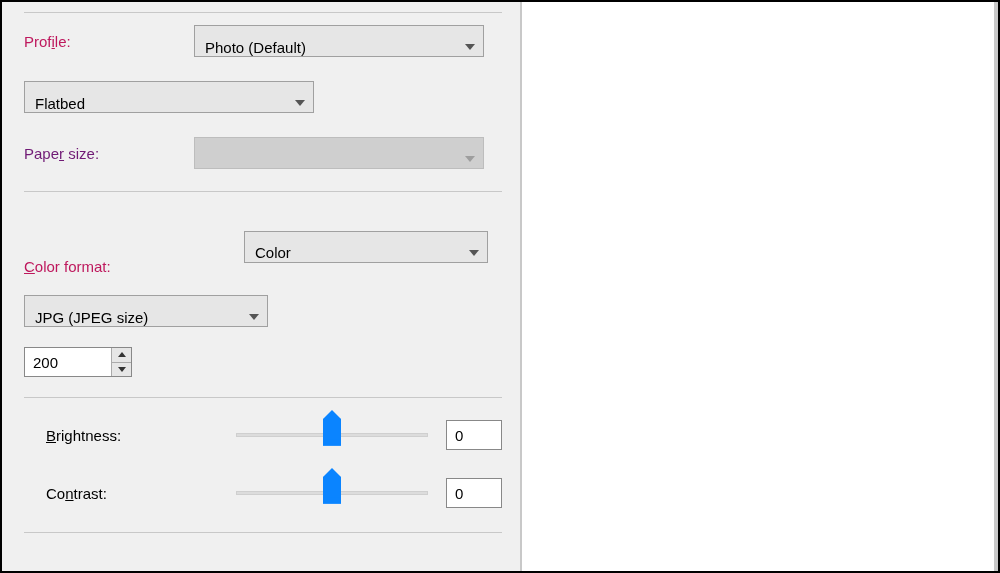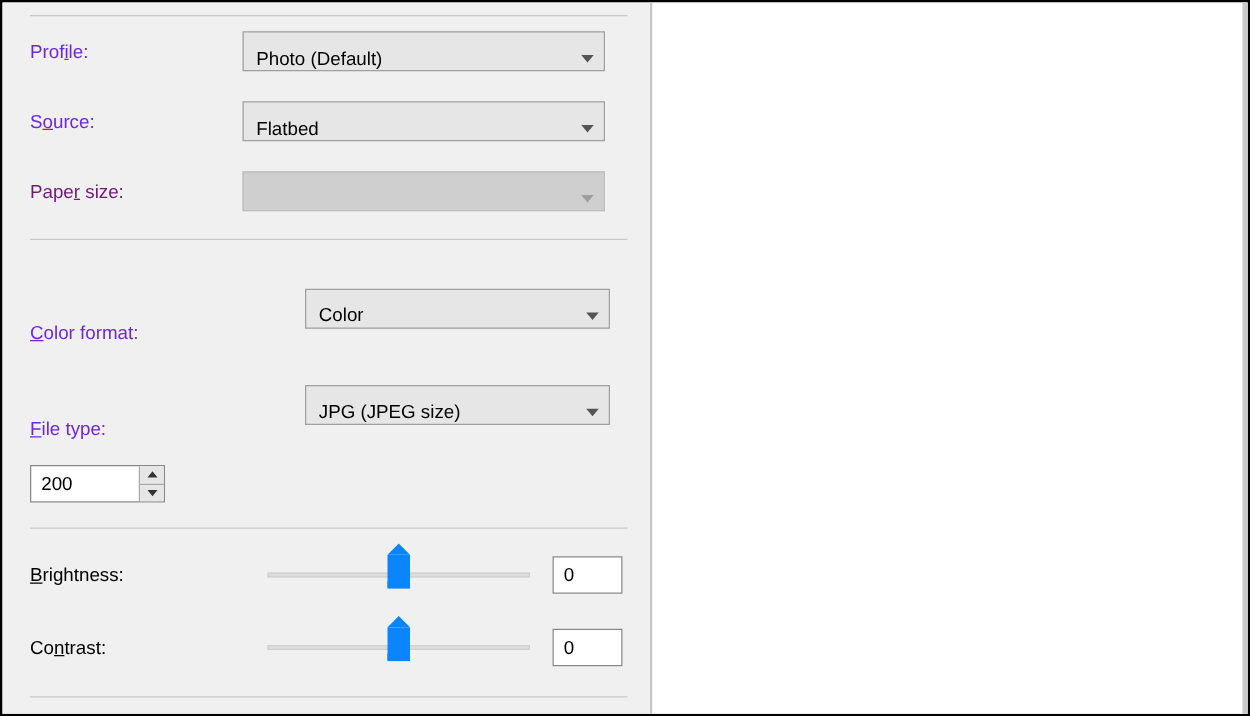--- a/index.html
+++ b/index.html
@@ -41,21 +41,21 @@
     margin: 0;
   }
   .row {
     display: flex;
     align-items: center;
     padding: 12px 0;
   }
   .row.tight { padding: 10px 0; }
   .label {
     width: 170px;
-    color: #6d28d9;
+    color: #be185d;
     text-align: left;
   }
   .label.secondary { width: 220px; margin-top: 40px; }
   .label.disabled { color: #701a75; }
   .underline-char { text-decoration: underline; }
   .combo {
     display: flex;
     align-items: center;
     justify-content: space-between;
     border: 1px solid #a0a0a0;
@@ -172,21 +172,21 @@
     border: 1px solid #888;
     background: #fff;
     display: flex;
     align-items: center;
     padding: 0 8px;
   }
   
   .top-gap { height: 10px; }
   .sep-gap-top { margin-top: 10px; }
   .group2 { padding-top: 16px; }
-  .group3 { padding-top: 8px; }
+  .group3 { padding-top: 8px; margin-left: 22px; }
 </style>
 </head>
 <body>
 
 <div class="outer">
   <div class="settings-panel">
 
     <div class="top-gap"></div>
     <hr class="group-sep">
 
@@ -194,23 +194,20 @@
       <div class="label">
         Prof<span class="underline-char">i</span>le:
       </div>
       <div class="combo wide">
         <span class="combo-text">Photo (Default)</span>
         <span class="chevron"></span>
       </div>
     </div>
 
     <div class="row">
-      <div class="label">
-        S<span class="underline-char">o</span>urce:
-      </div>
       <div class="combo wide">
         <span class="combo-text">Flatbed</span>
         <span class="chevron"></span>
       </div>
     </div>
 
     <div class="row">
       <div class="label disabled">
         Pape<span class="underline-char">r</span> size:
       </div>
@@ -228,23 +225,20 @@
         <div class="label secondary">
           <span class="underline-char">C</span>olor format:
         </div>
         <div class="combo med">
           <span class="combo-text">Color</span>
           <span class="chevron"></span>
         </div>
       </div>
 
       <div class="row tight">
-        <div class="label secondary">
-          <span class="underline-char">F</span>ile type:
-        </div>
         <div class="combo med">
           <span class="combo-text">JPG (JPEG size)</span>
           <span class="chevron"></span>
         </div>
       </div>
 
       <div class="row tight">
         <div class="spinner">
           <div class="spinner-value">200</div>
           <div class="spinner-btns">

